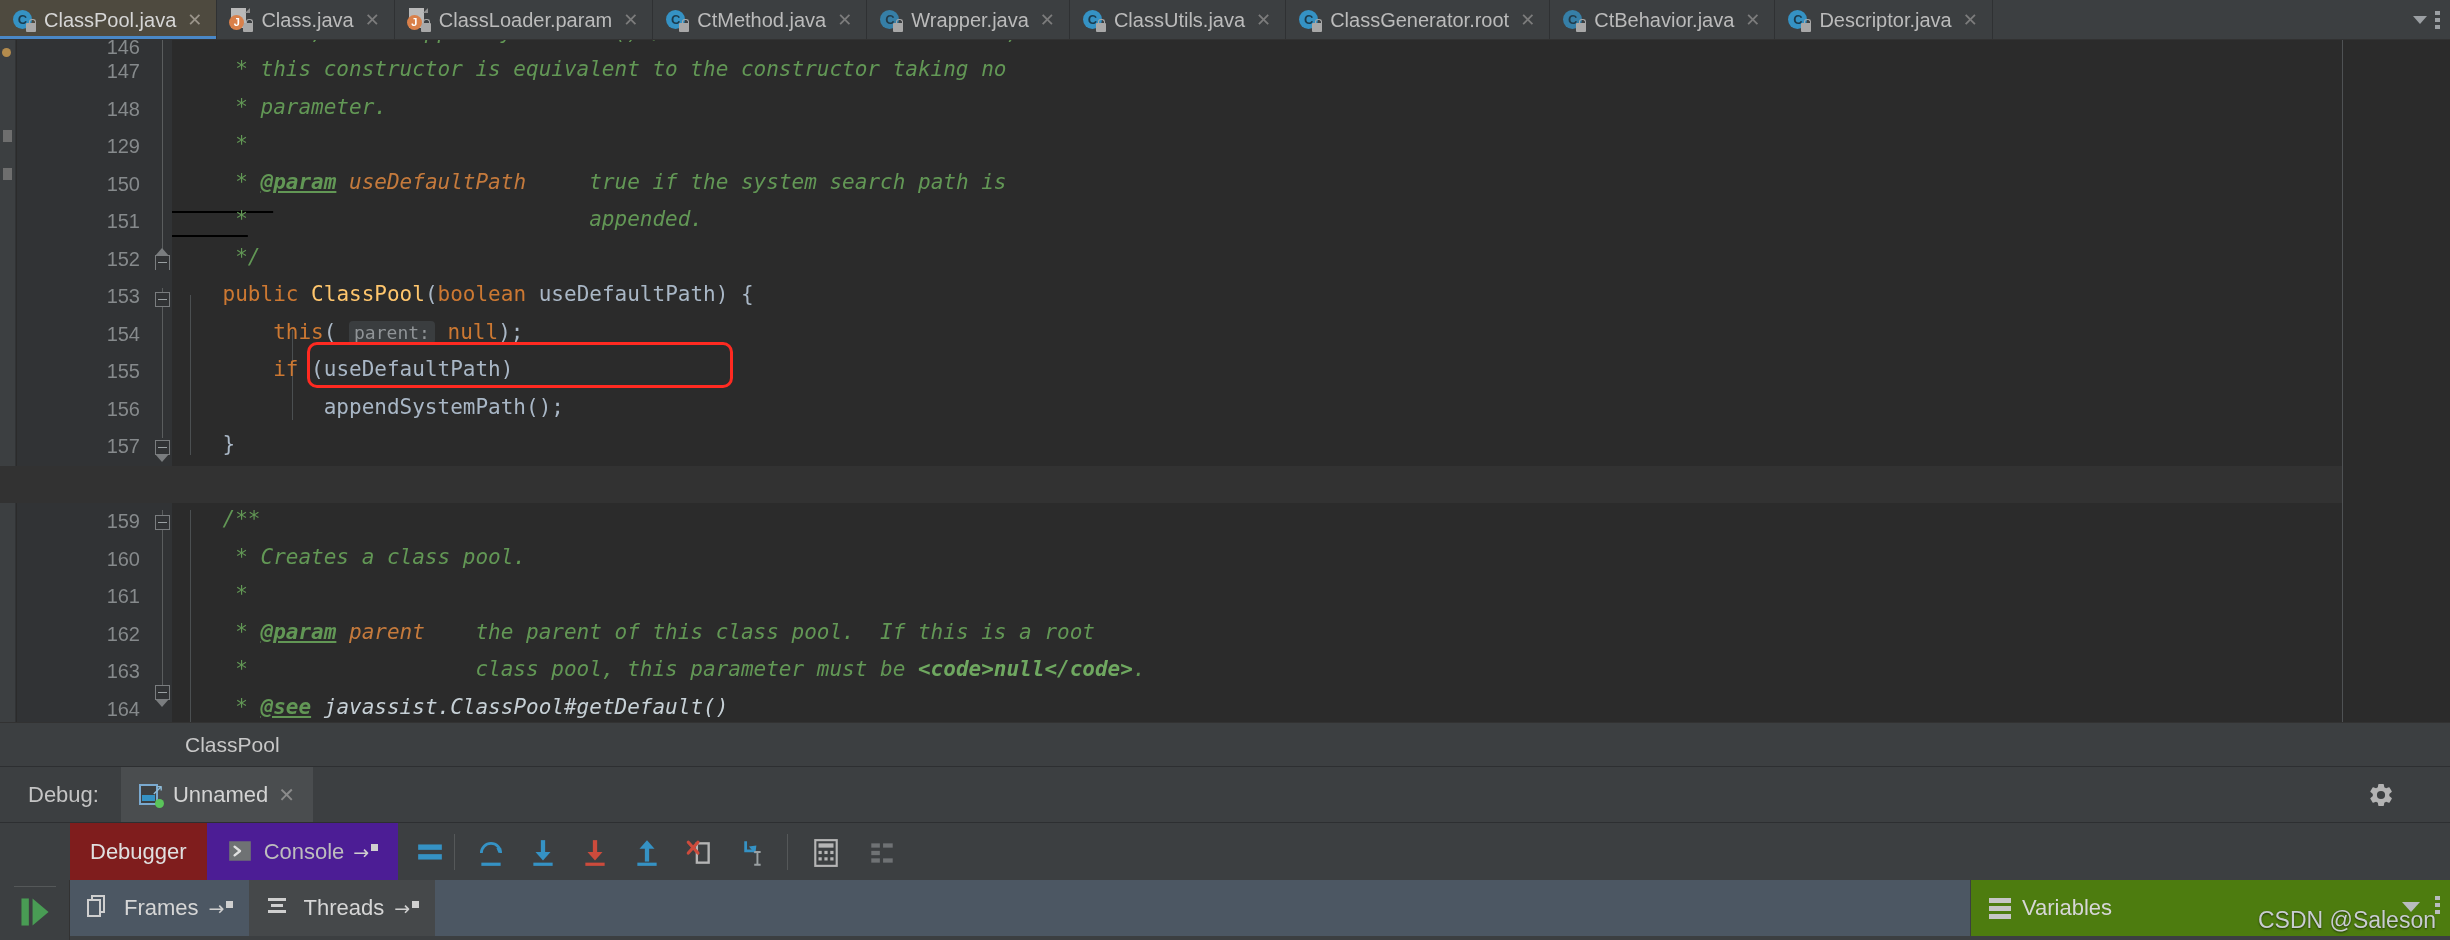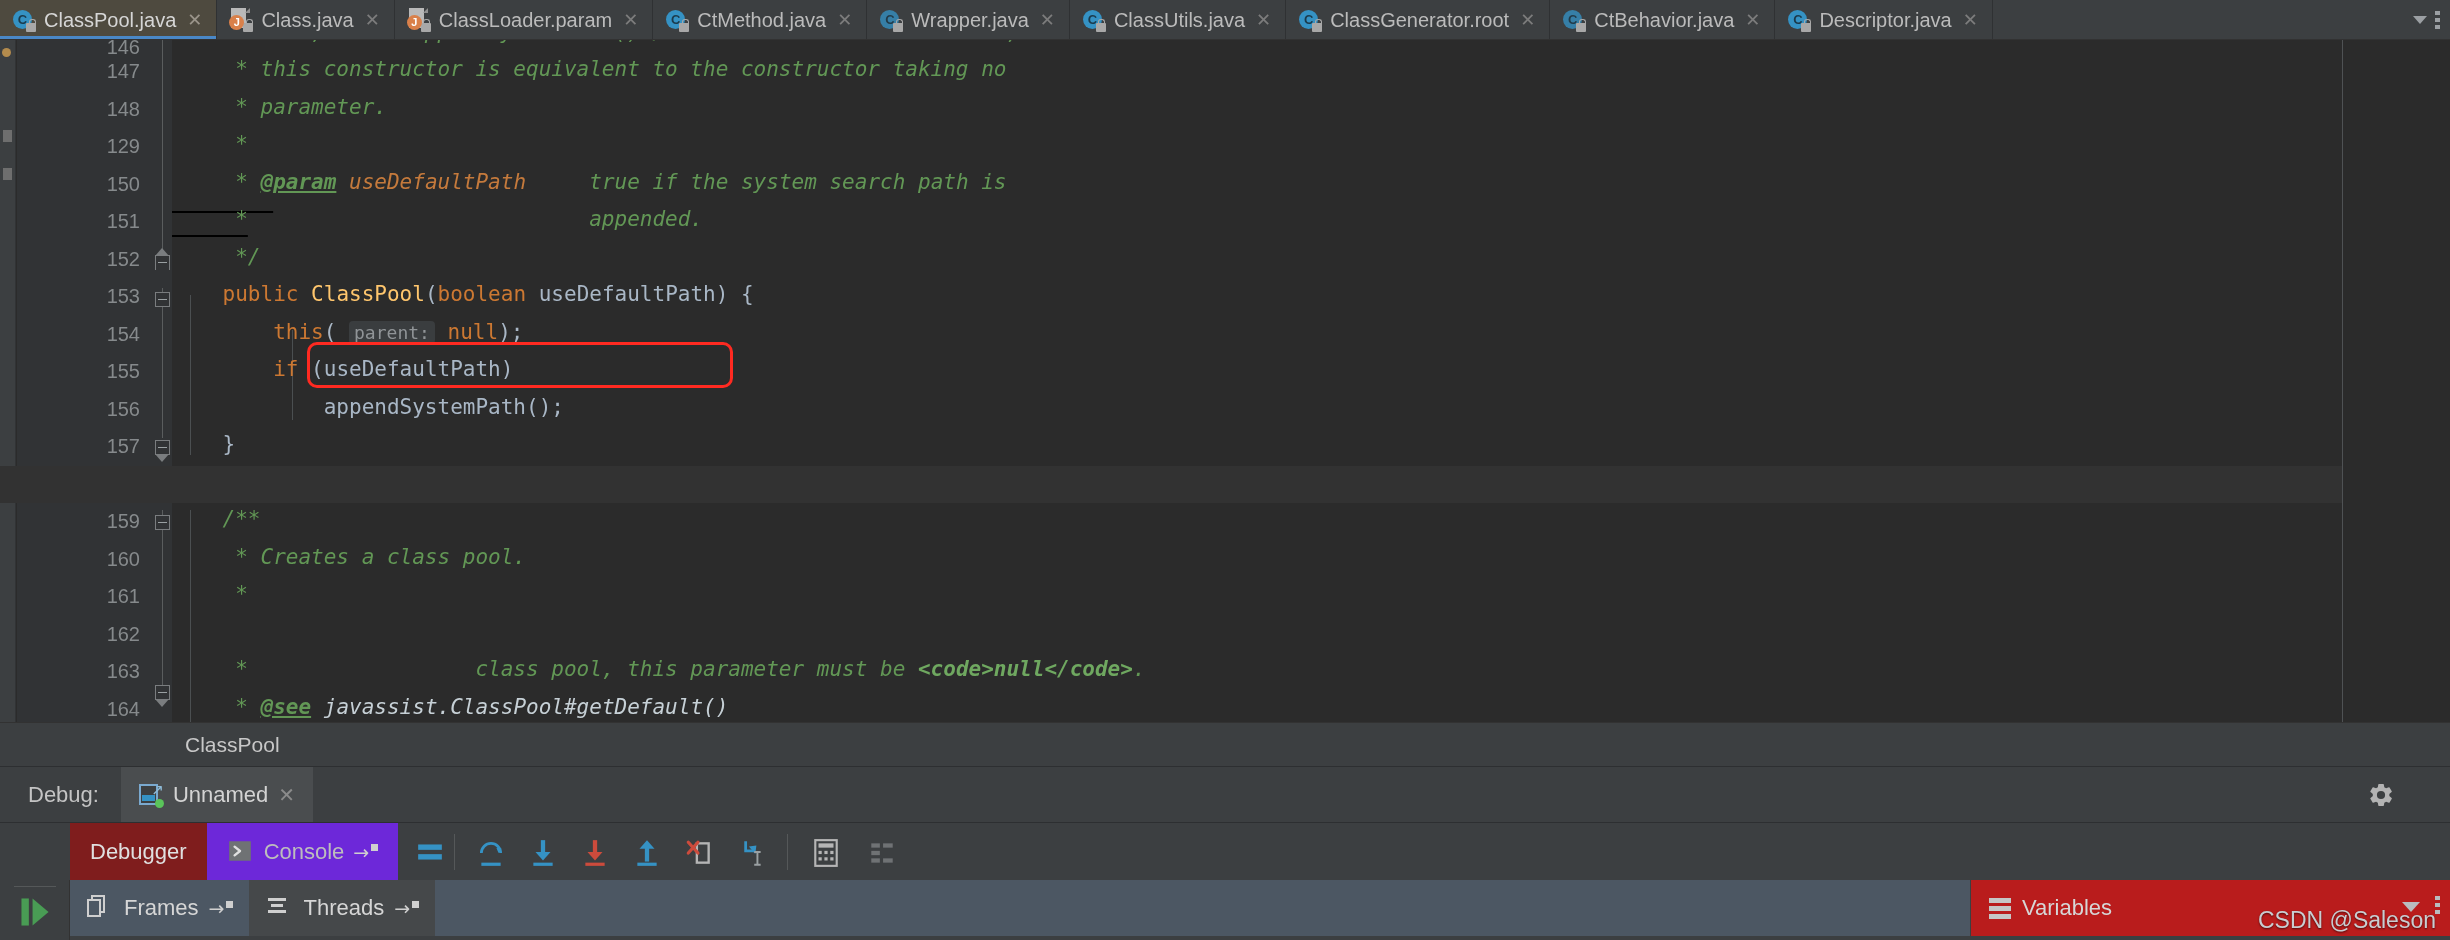--- a/index.html
+++ b/index.html
@@ -207,39 +207,39 @@
   .sidesep{position:absolute;left:14px;top:64px;width:42px;height:1px;background:#555859;}
 
   .tabsm{
     display:flex;align-items:center;height:58px;
   }
   .tabsm .t{
     display:flex;align-items:center;gap:9px;height:58px;padding:0 20px;
     color:#bdbdbd;font-size:22px;
   }
   .tabsm .t.sel{background:#7f1d1d;color:#e0e0e0;}
-  .tabsm .t.dark{background:#6d28d9;}
+  .tabsm .t.dark{background:#4c1d95;}
   .toolsep{width:1px;height:36px;background:#555859;margin:0 10px;}
   .ticon{width:28px;height:28px;position:relative;}
 
   
   .framesbar{
     position:absolute;left:70px;top:880px;width:2380px;height:60px;background:#3c3f41;
   }
   .fb-left{
     position:absolute;left:0;top:0;width:1900px;height:56px;background:#4c5763;
     display:flex;align-items:center;
   }
   .fb-left .seg{
     display:flex;align-items:center;gap:10px;height:56px;padding:0 16px;
     color:#d6d6d6;font-size:22px;
   }
   .fb-left .seg.sel{background:#45484a;}
   .fb-right{
-    position:absolute;left:1900px;top:0;width:480px;height:56px;background:#b91c1c;
+    position:absolute;left:1900px;top:0;width:480px;height:56px;background:#4d7c0f;
     display:flex;align-items:center;border-left:1px solid #3c3f41;
   }
   .fb-right .seg{display:flex;align-items:center;gap:11px;padding:0 18px;color:#d6d6d6;font-size:22px;}
   .arrowsq{display:inline-flex;align-items:center;gap:2px;}
   .arrowsq .a{color:#cfcfcf;font-size:19px;font-family:"DejaVu Sans",sans-serif;}
   .arrowsq .s{width:7px;height:7px;background:#cfcfcf;margin-bottom:8px;}
 
   .lines-icon{display:flex;flex-direction:column;gap:3px;}
   .lines-icon i{display:block;width:22px;height:5px;background:#c6c6c6;}
 
@@ -447,20 +447,23 @@
       </div>
 
       <div class="crow" style="top:501px;">
         <span class="txt cmt">     * Creates a class pool.</span>
       </div>
 
       <div class="crow" style="top:538px;">
         <span class="txt cmt">     *</span>
       </div>
 
+      <div class="crow" style="top:576px;">
+        <span class="txt"><span class="cmt">     * </span><span class="jdtag">@param</span><span class="cmt"> </span><span class="jdparam">parent</span><span class="cmt">    the parent of this class pool.  If this is a root</span></span>
+      </div>
 
       <div class="crow" style="top:613px;">
         <span class="txt"><span class="cmt">     *                  class pool, this parameter must be </span><span class="cmt-b">&lt;code&gt;null&lt;/code&gt;</span><span class="cmt">.</span></span>
       </div>
 
       <div class="crow" style="top:651px;">
         <span class="txt"><span class="cmt">     * </span><span class="jdtag">@see</span><span class="cmt"> </span><span class="jdlink">javassist.ClassPool#getDefault()</span></span>
       </div>
 
     </div>

